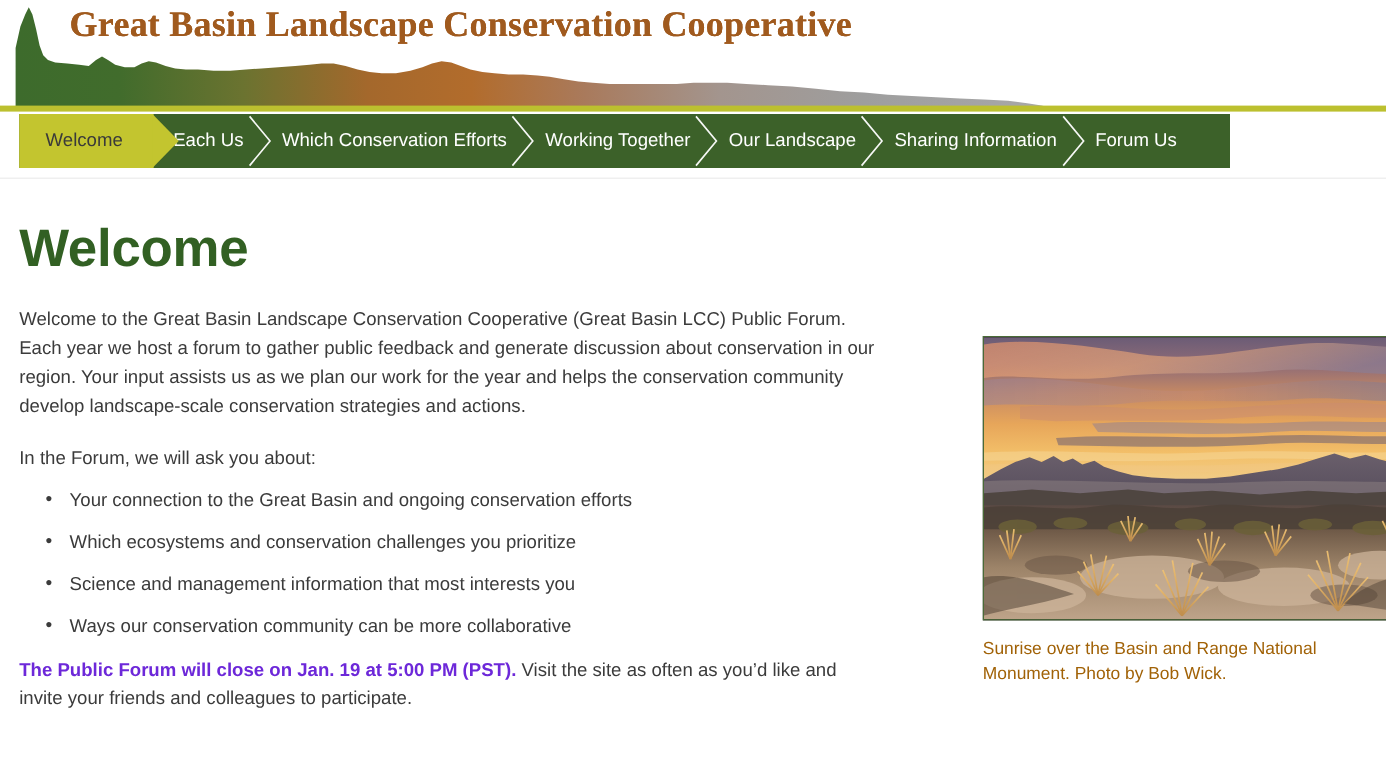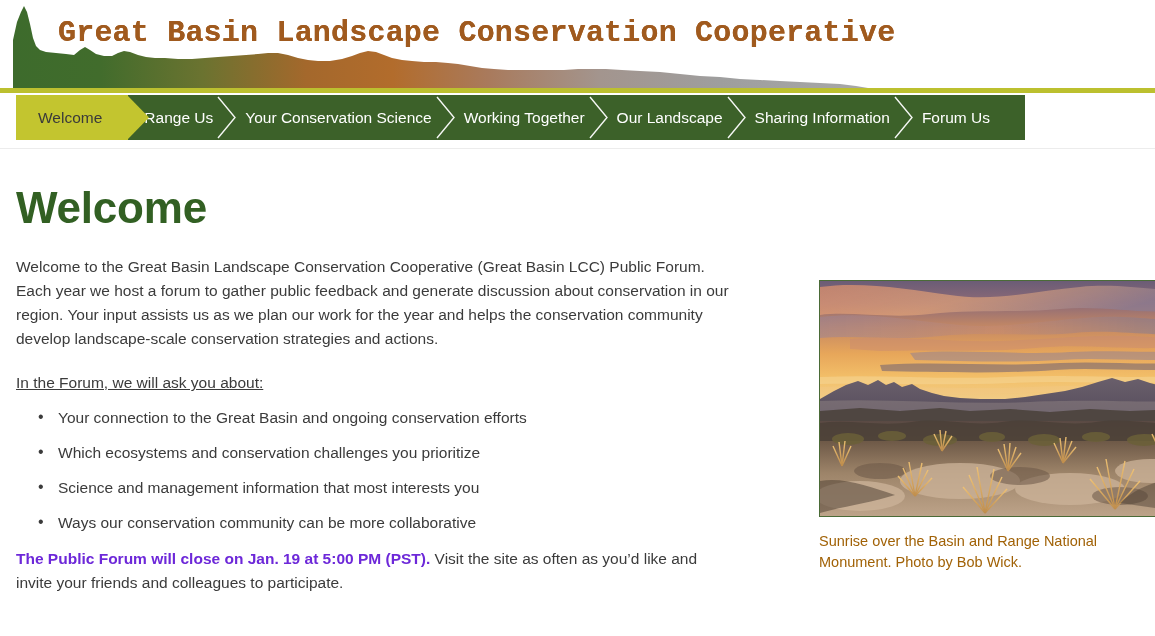--- a/index.html
+++ b/index.html
@@ -22,22 +22,22 @@
     background: #ffffff;
     overflow: hidden;
   }
   .banner-ridge {
     position: absolute;
     left: 0; top: 0;
     width: 1155px; height: 90px;
   }
   .banner-title {
     position: absolute;
-    left: 58px; top: 16px;
-    font-family: Liberation Mono, monospace;
+    left: 58px; top: 4px;
+    font-family: Liberation Serif, serif;
     font-weight: bold;
     font-size: 30px;
     letter-spacing: 0.2px;
     color: #a05a1e;
     white-space: nowrap;
     z-index: 3;
     text-shadow: 0 0 0 #a05a1e;
   }
 
   
@@ -124,21 +124,21 @@
     letter-spacing: -0.2px;
     line-height: 1.05;
   }
 
   p.body-text {
     margin: 0 12px 20px 0;
     font-size: 15.5px;
     line-height: 24px;
     color: #3b3b3b;
   }
-  p.body-text.tight { margin-bottom: 12px; text-decoration: underline; }
+  p.body-text.tight { margin-bottom: 12px; }
 
   ul.ask-list {
     margin: 0 0 6px 0;
     padding: 0 0 0 22px;
     list-style: none;
   }
   ul.ask-list li {
     position: relative;
     font-size: 15.5px;
     line-height: 22px;
@@ -290,28 +290,28 @@
   <nav class="nav">
 
     <div class="nav-item active">
       <span class="nav-label">Welcome</span>
       <svg class="nav-arrow" viewBox="0 0 22 45" preserveAspectRatio="none">
         <polygon points="0,0 22,22.5 0,45" fill="#c3c52f"></polygon>
       </svg>
     </div>
 
     <div class="nav-item">
-      <span class="nav-label">Range Us</span>
+      <span class="nav-label">Each Us</span>
       <svg class="sep" viewBox="0 0 22 45" preserveAspectRatio="none">
         <polyline points="2,2 19,22.5 2,43" fill="none" stroke="#ffffff" stroke-width="1.4" opacity="0.95"></polyline>
       </svg>
     </div>
 
     <div class="nav-item">
-      <span class="nav-label">Your Conservation Science</span>
+      <span class="nav-label">Which Conservation Efforts</span>
       <svg class="sep" viewBox="0 0 22 45" preserveAspectRatio="none">
         <polyline points="2,2 19,22.5 2,43" fill="none" stroke="#ffffff" stroke-width="1.4" opacity="0.95"></polyline>
       </svg>
     </div>
 
     <div class="nav-item">
       <span class="nav-label">Working Together</span>
       <svg class="sep" viewBox="0 0 22 45" preserveAspectRatio="none">
         <polyline points="2,2 19,22.5 2,43" fill="none" stroke="#ffffff" stroke-width="1.4" opacity="0.95"></polyline>
       </svg>

